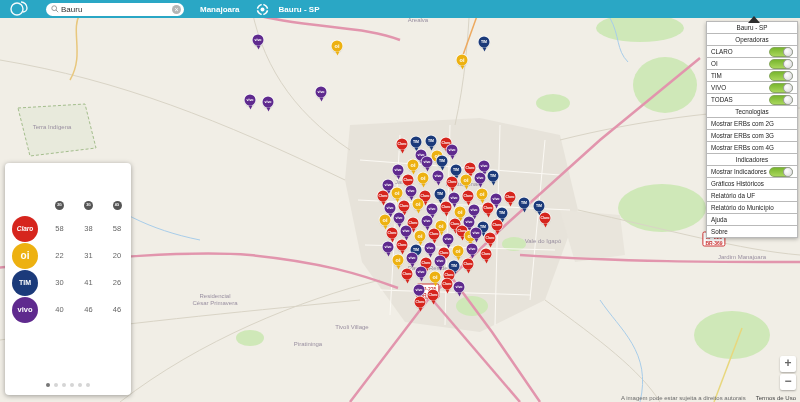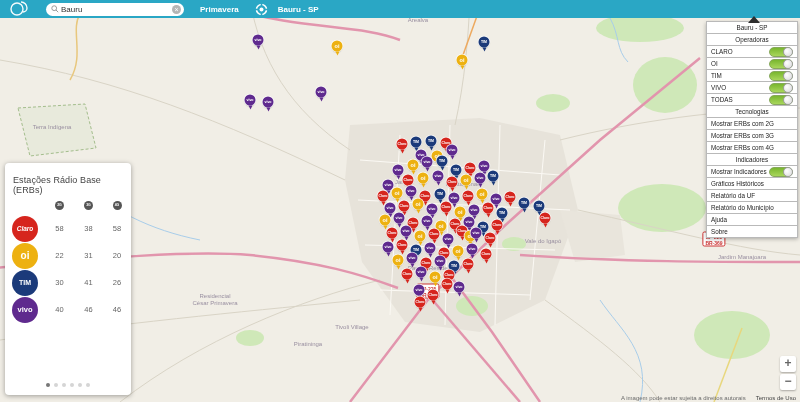--- a/index.html
+++ b/index.html
@@ -527,39 +527,38 @@
       <path d="M11,2 A6,6 0 0,1 17,8 A4,4 0 0,1 13,12" fill="none" stroke="#fff" stroke-width="1.4" opacity="0.95" transform="translate(4,-1)"></path>
     </svg>
     <div id="search-pill">
       <svg width="8" height="8" viewBox="0 0 8 8" style="flex:0 0 auto;margin-right:2px;">
         <circle cx="3.2" cy="3.2" r="2.4" fill="none" stroke="#9a9a9a" stroke-width="1"></circle>
         <line x1="5" y1="5" x2="7.2" y2="7.2" stroke="#9a9a9a" stroke-width="1"></line>
       </svg>
       <input type="text" value="Bauru" style="">
       <span id="search-clear">×</span>
     </div>
-    <span id="search-btn" class="tb-label">Primavera</span>
+    <span id="search-btn" class="tb-label">Manajoara</span>
     <span id="locate-btn">
       <svg width="13" height="13" viewBox="0 0 13 13">
         <circle cx="6.5" cy="6.5" r="5" fill="none" stroke="#fff" stroke-width="1.6"></circle>
         <line x1="6.5" y1="0" x2="6.5" y2="13" stroke="#2aa7c5" stroke-width="1.6"></line>
         <line x1="0" y1="6.5" x2="13" y2="6.5" stroke="#2aa7c5" stroke-width="1.6"></line>
         <circle cx="6.5" cy="6.5" r="2" fill="#fff"></circle>
       </svg>
     </span>
     <span id="city-label" class="tb-label">Bauru - SP</span>
   </div>
   <div id="hamburger">
       <span></span>
       <span></span>
       <span></span>
     </div>
 
   <div id="stats">
-    <h1>Estações Rádio Base (ERBs)</h1>
     <div id="stats-table">
         <div class="st-row head">
           <span></span>
           <div class="col-circle">2G</div>
           <div class="col-circle">3G</div>
           <div class="col-circle">4G</div>
         </div>
         <div class="st-row">
           <div class="op-logo" style="background: rgb(214, 37, 29); font: italic bold 6.5px &quot;Liberation Sans&quot;, sans-serif;">Claro</div>
           <div class="st-val">58</div>

